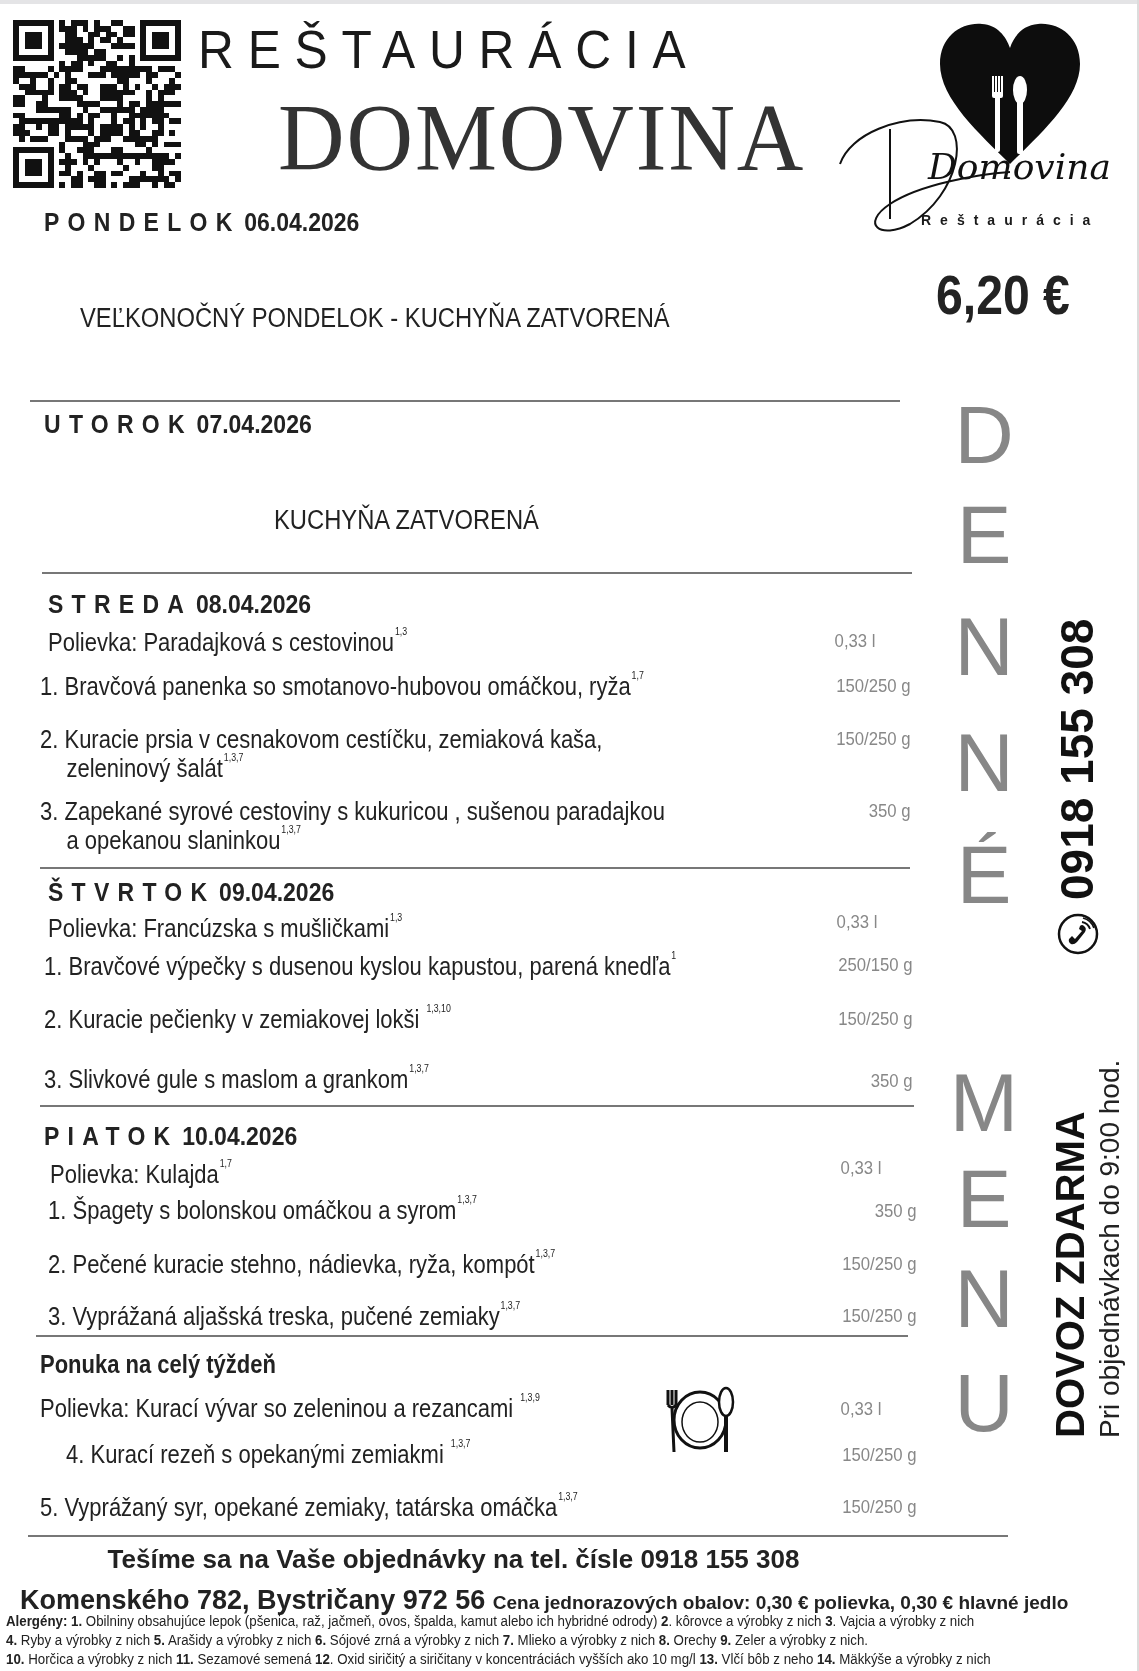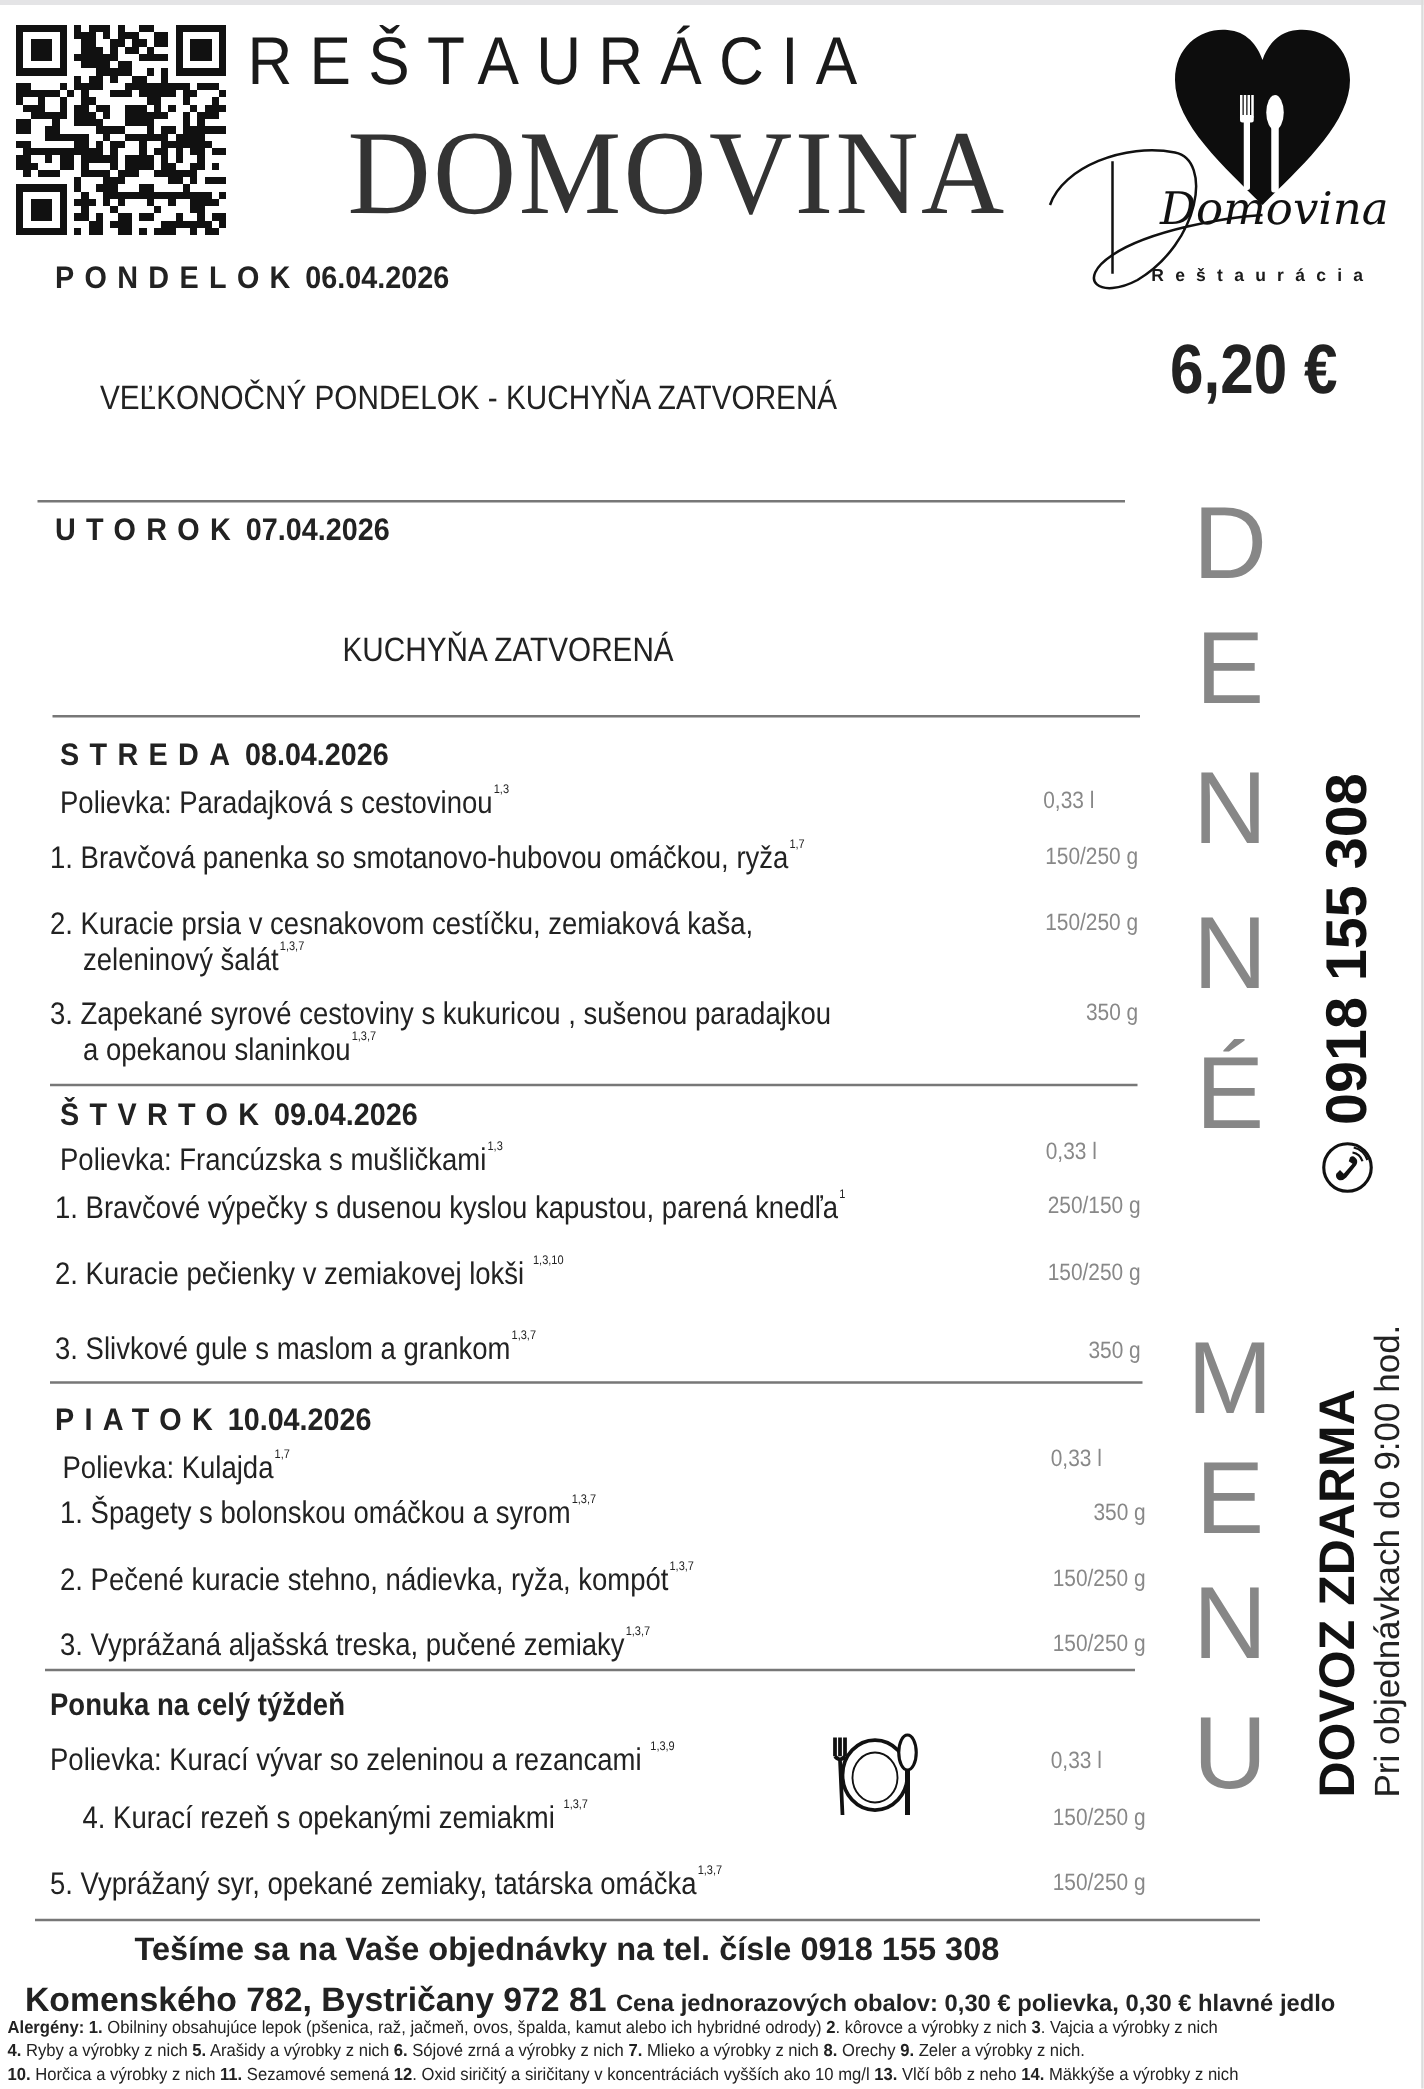--- a/index.html
+++ b/index.html
@@ -554,19 +554,19 @@
   <path d="M13 27 Q12 30 15 32 Q18 33 21 30 L29 20 Q31 16 28 14 Q26 12 24 14 L23 17 L26 19 L19 27 L16 24 Z" fill="#111"></path>
   <path d="M26 10 Q32 11 34 17" stroke="#111" stroke-width="1.8" fill="none"></path>
   <path d="M27 6 Q35 8 38 16" stroke="#111" stroke-width="1.8" fill="none"></path>
 </svg>
 
 <div class="vtext" style="left:1048px; top:1438px; font-size:40px; font-weight:700; color:#111;">DOVOZ ZDARMA</div>
 <div class="vtext" style="left:1094px; top:1438px; font-size:28px; color:#222;">Pri objednávkach do 9:00 hod.</div>
 
 <div class="abs foot1">Tešíme sa na Vaše objednávky na tel. čísle  0918 155 308</div>
 <div class="abs foot2">
-  <span>Komenského 782, Bystričany 972 81</span>
+  <span>Komenského 782, Bystričany 972 56</span>
   <span class="small">Cena jednorazových obalov: 0,30 € polievka, 0,30 € hlavné jedlo</span>
 </div>
 <div class="abs allergens">
   <b>Alergény:</b>
   <span id="allergen-items"><b> 1.</b><span> Obilniny obsahujúce lepok (pšenica, raž, jačmeň, ovos, špalda, kamut alebo ich hybridné odrody) </span><b>2</b><span>. kôrovce a výrobky z nich </span><b>3</b><span>. Vajcia a výrobky z nich </span><br><b>4.</b><span> Ryby a výrobky z nich </span><b>5.</b><span>  Arašidy a výrobky z nich </span><b>6.</b><span>  Sójové zrná a výrobky z nich </span><b>7.</b><span>  Mlieko a výrobky z nich </span><b>8.</b><span>  Orechy </span><b>9.</b><span>  Zeler a výrobky z nich. </span><br><b>10.</b><span> Horčica a výrobky z nich </span><b>11.</b><span> Sezamové semená </span><b>12</b><span>. Oxid siričitý a siričitany v koncentráciách vyšších ako 10 mg/l </span><b>13.</b><span> Vlčí bôb z neho </span><b>14.</b><span> Mäkkýše a výrobky z nich</span></span>
 </div>
 
 </body></html>

